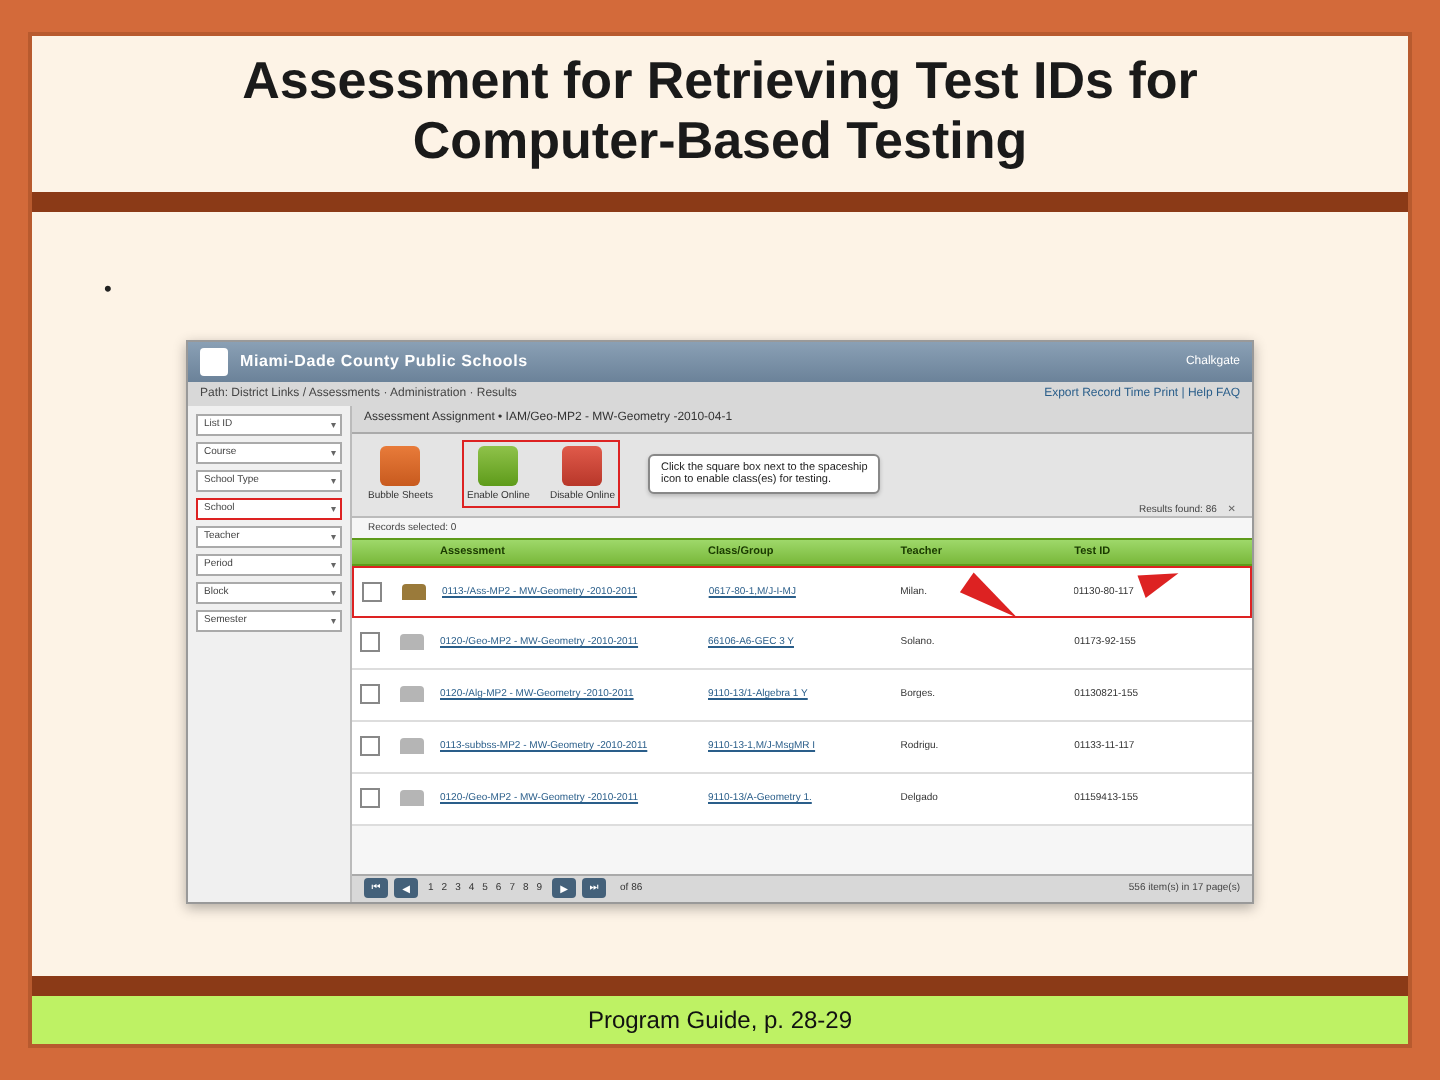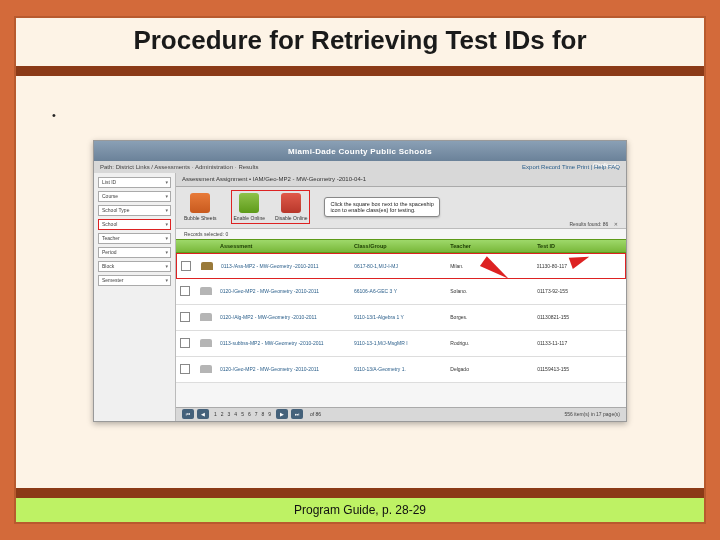--- a/index.html
+++ b/index.html
@@ -44,21 +44,21 @@
     border: 1px solid #999;
     box-shadow: 0 2px 6px rgba(0,0,0,0.3);
     position: relative;
     font-size: 6px;
     color: #333;
   }
   .ss-header {
     height: 20px;
     background: linear-gradient(#8aa0b5,#6b8299);
     display: flex; align-items: center;
-    padding: 0 6px; gap: 6px; flex-direction: column;
+    padding: 0 6px; gap: 6px;
   }
   .ss-logo { width: 14px; height: 14px; background: #fff; border-radius: 2px; }
   .ss-htitle { color: #fff; font-size: 8px; font-weight: bold; letter-spacing: 0.3px; }
   .ss-brand { margin-left: auto; color: #fff; font-size: 6px; }
   .ss-nav {
     height: 12px; background: #d8d8d8;
     display:flex; align-items:center; padding:0 6px; gap:6px;
     font-size:6px; color:#444;
   }
   .ss-nav-right { margin-left:auto; color:#2a5e8a; }
@@ -128,21 +128,22 @@
     display:flex; align-items:center; justify-content:center;
     font-size: 12px; color:#111;
   }
 </style>
 </head>
 <body>
 
 <div class="slide">
   <div class="title-block">
     <div class="title">
-      <span>Procedure for Retrieving Test IDs for</span><br>
+      <span>Assessment for Retrieving Test IDs for</span><br>
+      <span>Computer-Based Testing</span>
     </div>
   </div>
   <div class="accent-bar"></div>
 
   <div class="content">
     <div class="bullet-row">
       <span class="bullet-dot">•</span>
     </div>
 
     <div class="screenshot">

